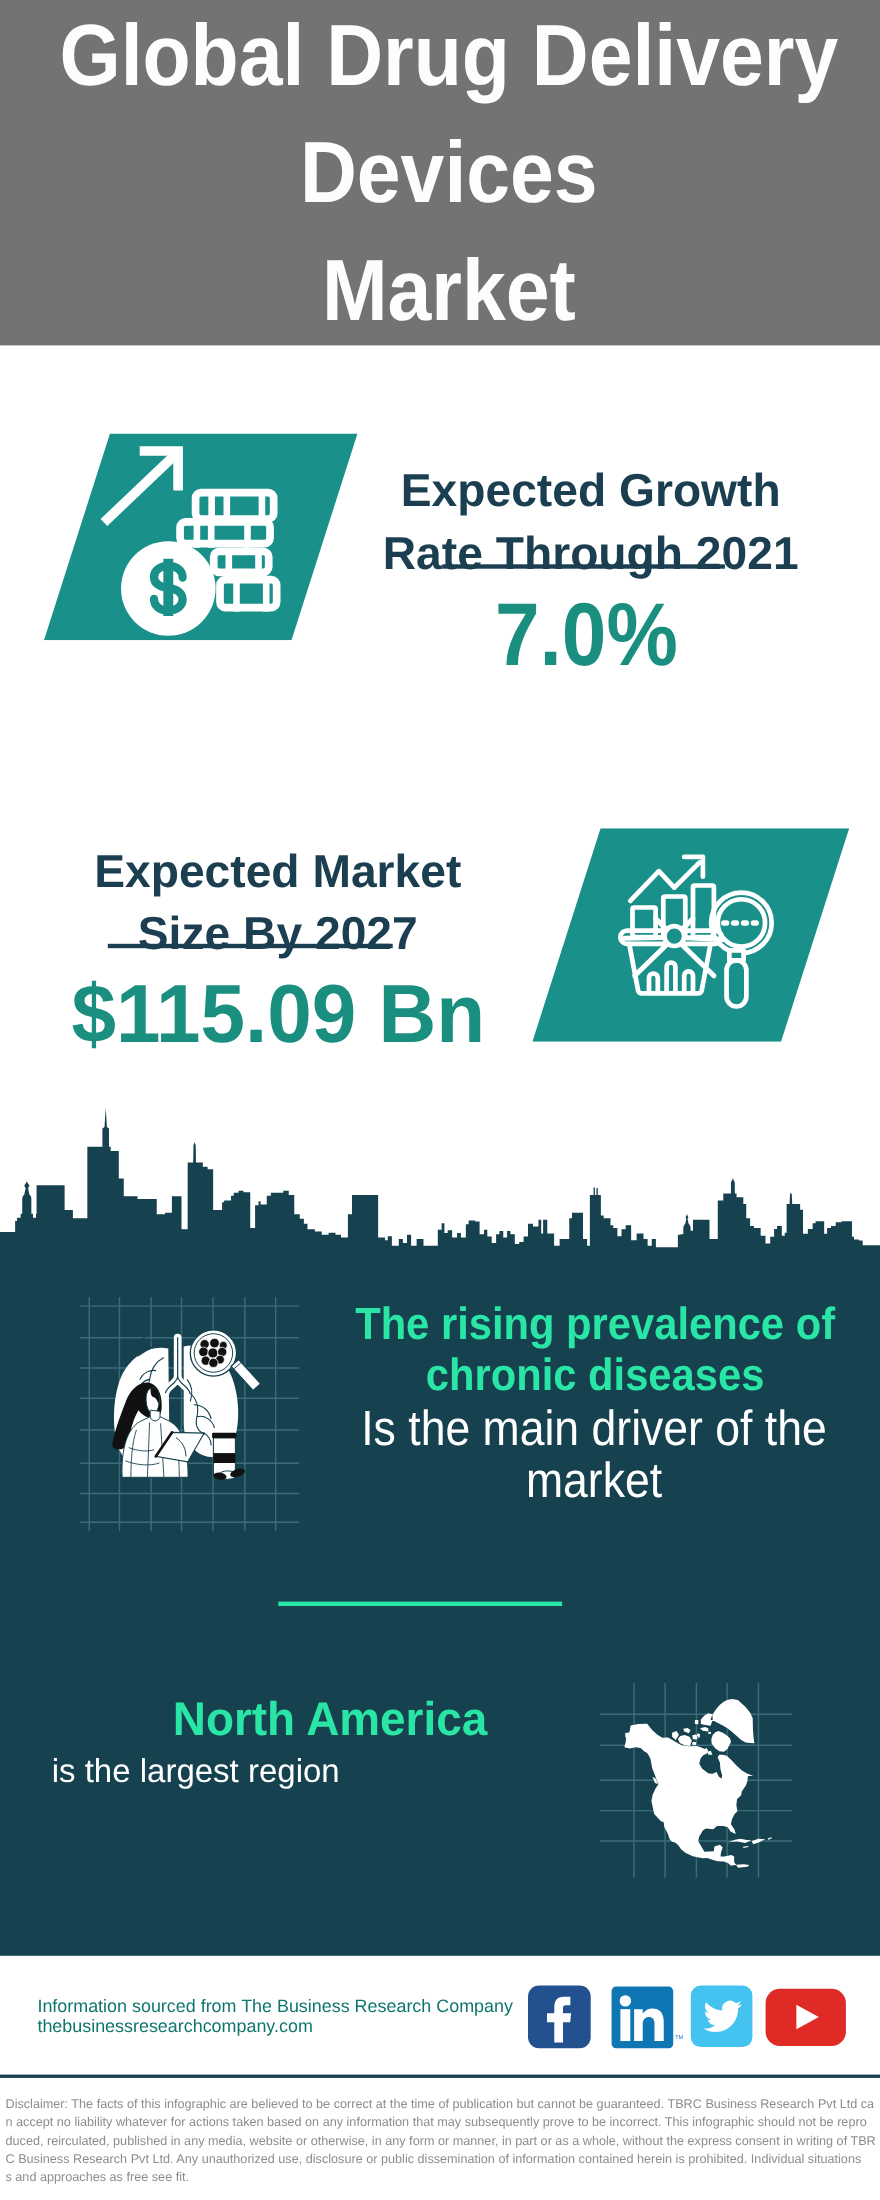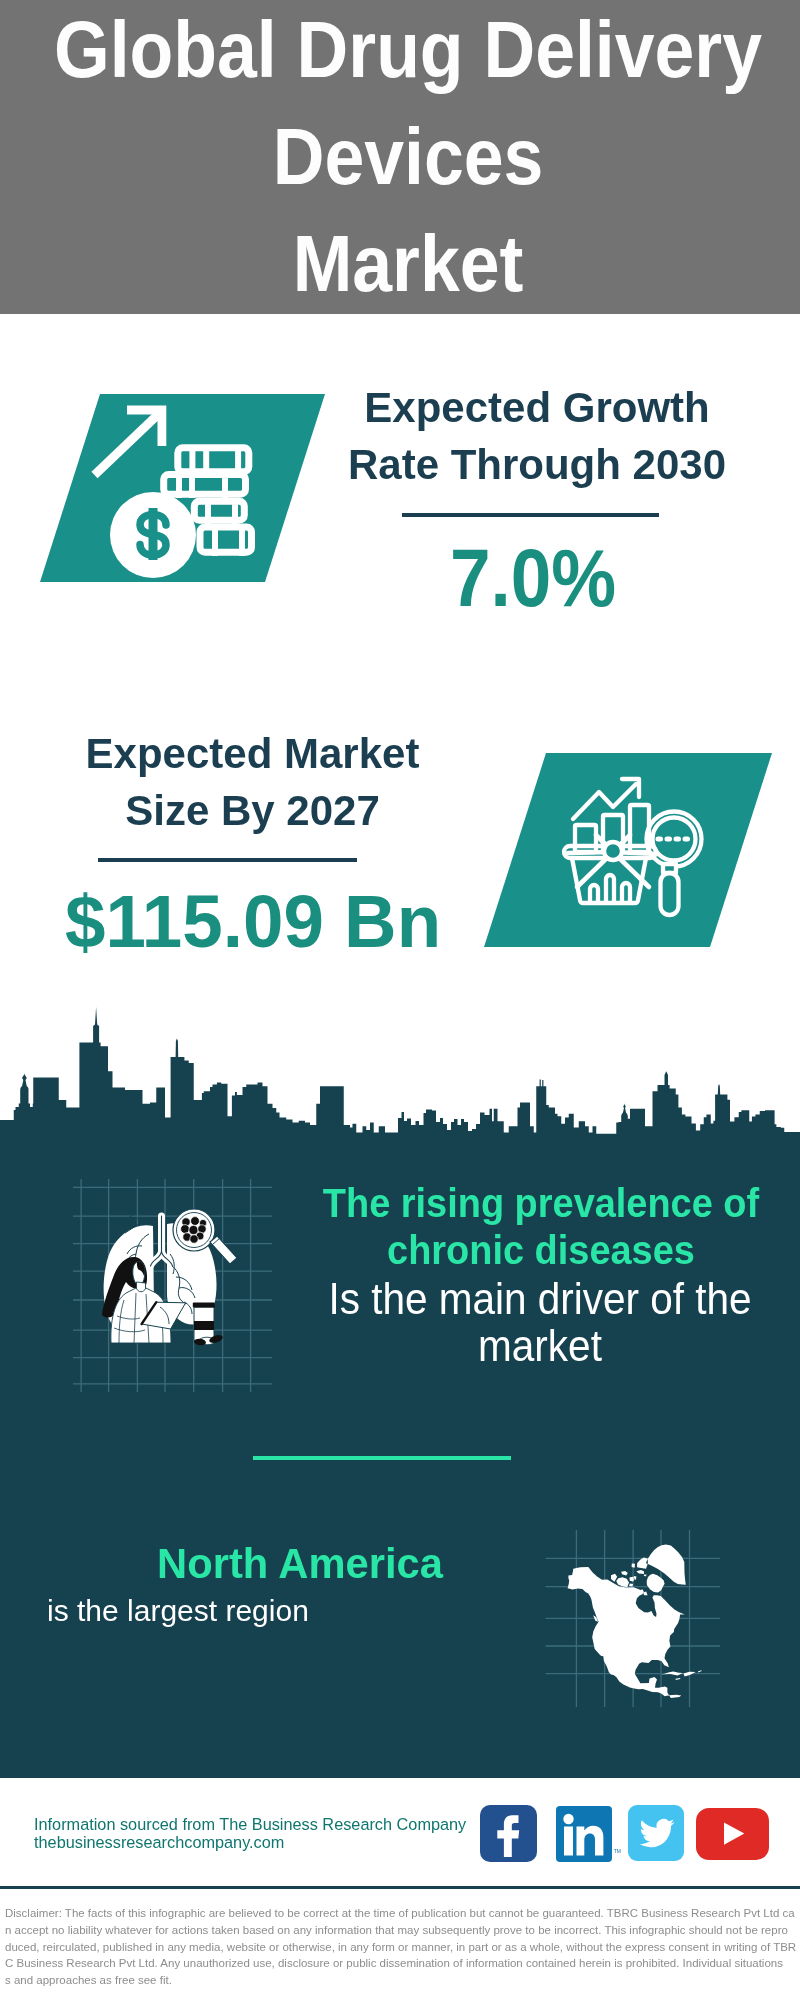--- a/index.html
+++ b/index.html
@@ -3,21 +3,21 @@
 <meta charset="utf-8">
 <style>
   html,body{margin:0;padding:0;}
   body{width:800px;height:2000px;background:#ffffff;font-family:"Liberation Sans",sans-serif;-webkit-font-smoothing:antialiased;}
   #page{position:relative;width:800px;height:2000px;overflow:hidden;background:#fff;}
   .abs{position:absolute;}
   .nw{white-space:nowrap;}
   
   #header{left:0;top:0;width:800px;height:314px;background:#737373;}
   #title{left:8px;top:-4px;width:800px;text-align:center;color:#fdfdfd;font-weight:700;font-size:79px;line-height:107px;letter-spacing:0px;transform:scaleX(.906);transform-origin:50% 0;}
-  .headline{color:#1b3f50;font-weight:700;font-size:42px;line-height:57px;text-align:center;}
+  .headline{color:#1b3f50;font-weight:700;font-size:42px;line-height:57px;text-align:center;margin-top:38px;}
   .rule{position:absolute;background:#1b3f50;height:4px;}
   .value{font-weight:700;color:#1a8f80;}
   .gtext{color:#2ae6a6;font-weight:700;}
   .wtext{color:#ffffff;font-weight:400;}
   
   .srctext{color:#0f766e;font-size:16.3px;line-height:17.8px;}
   #discrule{left:0;top:1886px;width:800px;height:3px;background:#16414f;}
   #disclaimer{left:5px;top:1893px;width:792px;color:#8d8d8d;font-size:11.5px;line-height:16.8px;margin-top:12px;}
 </style>
 </head>
@@ -63,21 +63,21 @@
       <g>
         <circle cx="113" cy="141" r="43" fill="#ffffff"></circle>
         <path d="M113 114 v52" stroke="#1a908a" stroke-width="9" fill="none" stroke-linecap="butt"></path>
         <path d="M126 131 C126 124.5 120.5 120.5 113 120.5 C105.5 120.5 100 124.5 100 130.5 C100 136.5 105.5 139.5 113 140.5 C121 141.5 126 145 126 151 C126 157 120.5 161 113 161 C105.5 161 100 157 100 150.5" stroke="#1a908a" stroke-width="7.5" fill="none" stroke-linecap="round" stroke-linejoin="round"></path>
       </g>
     </svg>
   </div>
 
   <div class="abs headline" style="left:337px;top:378.7px;width:400px;">
     <div class="nw">Expected Growth</div>
-    <div class="nw">Rate Through 2030</div>
+    <div class="nw">Rate Through 2021</div>
   </div>
   <div class="rule" style="left:402px;top:513px;width:257px;"></div>
   <div class="abs value nw" style="left:332.5px;top:537.5px;width:400px;text-align:center;font-size:81px;line-height:81px;transform:scaleX(.9);transform-origin:50% 0;">7.0%</div>
 
   <div class="abs headline" style="left:52.5px;top:725px;width:400px;">
     <div class="nw">Expected Market</div>
     <div class="nw">Size By 2027</div>
   </div>
   <div class="rule" style="left:98px;top:858px;width:259px;"></div>
   <div class="abs value nw" style="left:53px;top:884px;width:400px;text-align:center;font-size:75px;line-height:75px;transform:scaleX(.97);transform-origin:50% 0;">$115.09 Bn</div>

